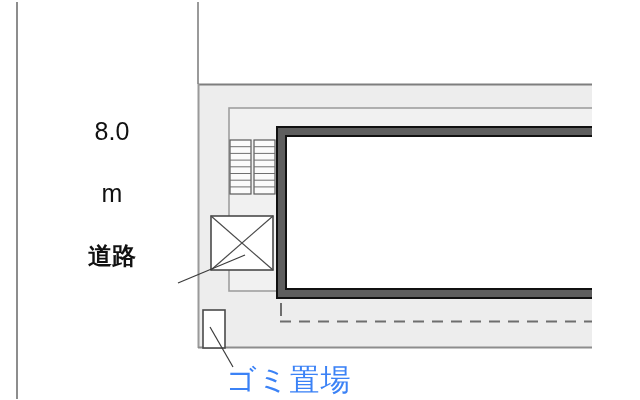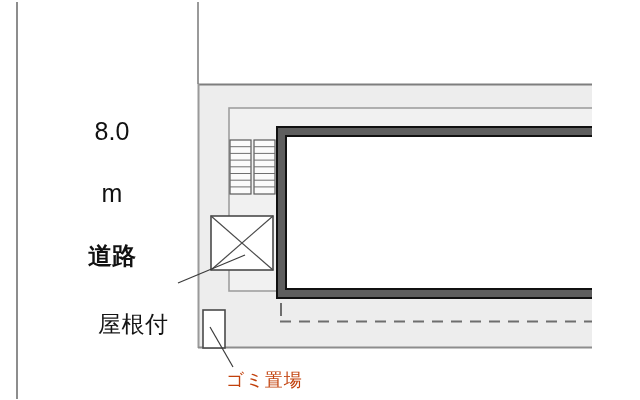--- a/index.html
+++ b/index.html
@@ -68,25 +68,25 @@
     font-size: 23px;
     line-height: 29px;
     letter-spacing: 0.5px;
     font-family: "DejaVu Sans", "Liberation Sans", sans-serif;
     color: #141414;
   }
   
   #trash-label {
     left: 226px;
     top: 366px;
-    font-size: 18px;
+    font-size: 30px;
     line-height: 28px;
     letter-spacing: 1px;
     font-family: "DejaVu Sans", "Liberation Sans", sans-serif;
-    color: #c2410c;
+    color: #3b82f6;
   }
 </style>
 </head>
 <body>
 
 <div id="canvas">
 
   <svg class="layer" viewBox="0 0 640 400" xmlns="http://www.w3.org/2000/svg">
 
     <line x1="17" y1="2" x2="17" y2="399" stroke="#8d8d8d" stroke-width="2"></line>
@@ -153,18 +153,17 @@
 
   </svg>
 
   <div class="txt" id="road-label">
     <span class="ln num">8.0</span>
     <span class="ln unit">m</span>
     <span class="ln kanji">道路</span>
   </div>
 
   <div class="txt" id="bike-label">
-    <span class="ln">屋根付</span>
   </div>
 
   <div class="txt" id="trash-label">ゴミ置場</div>
 
 </div>
 
 </body></html>

